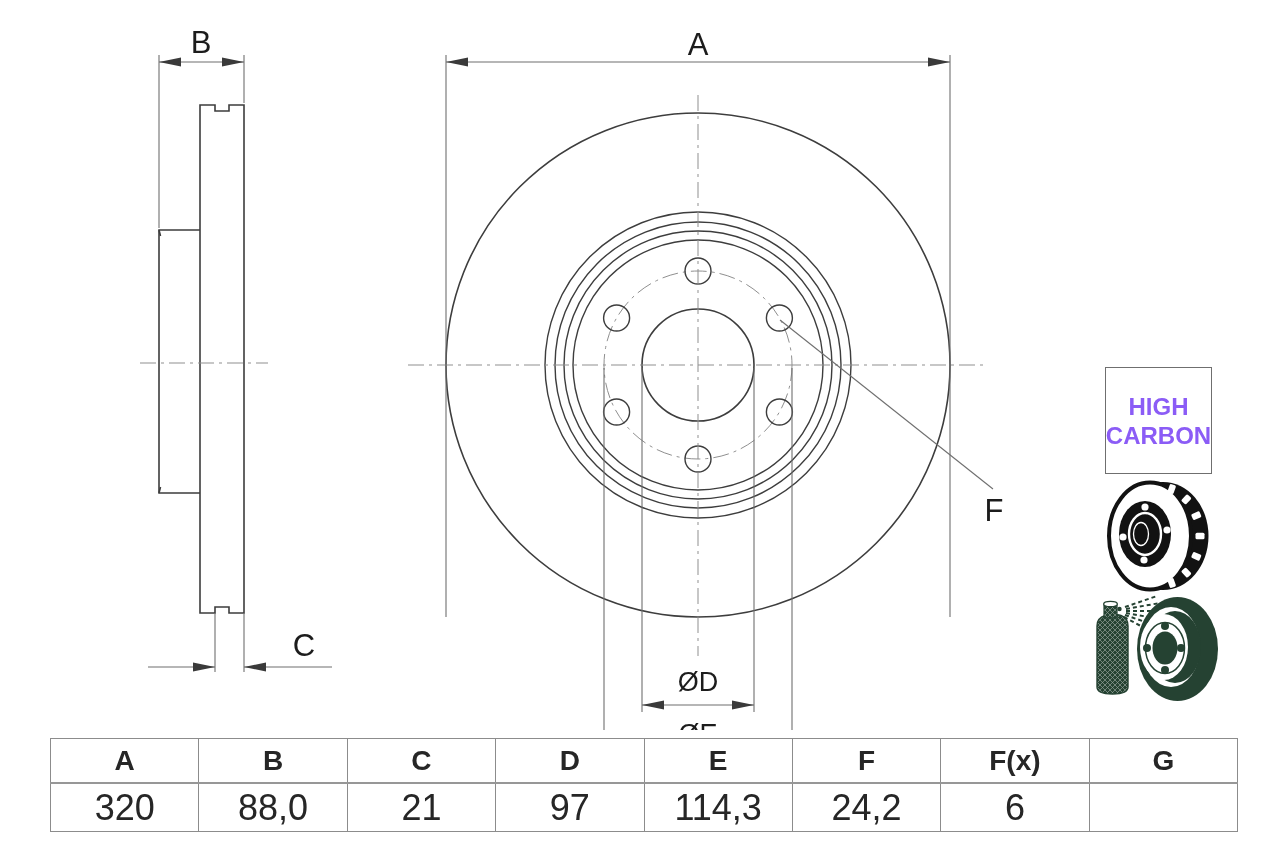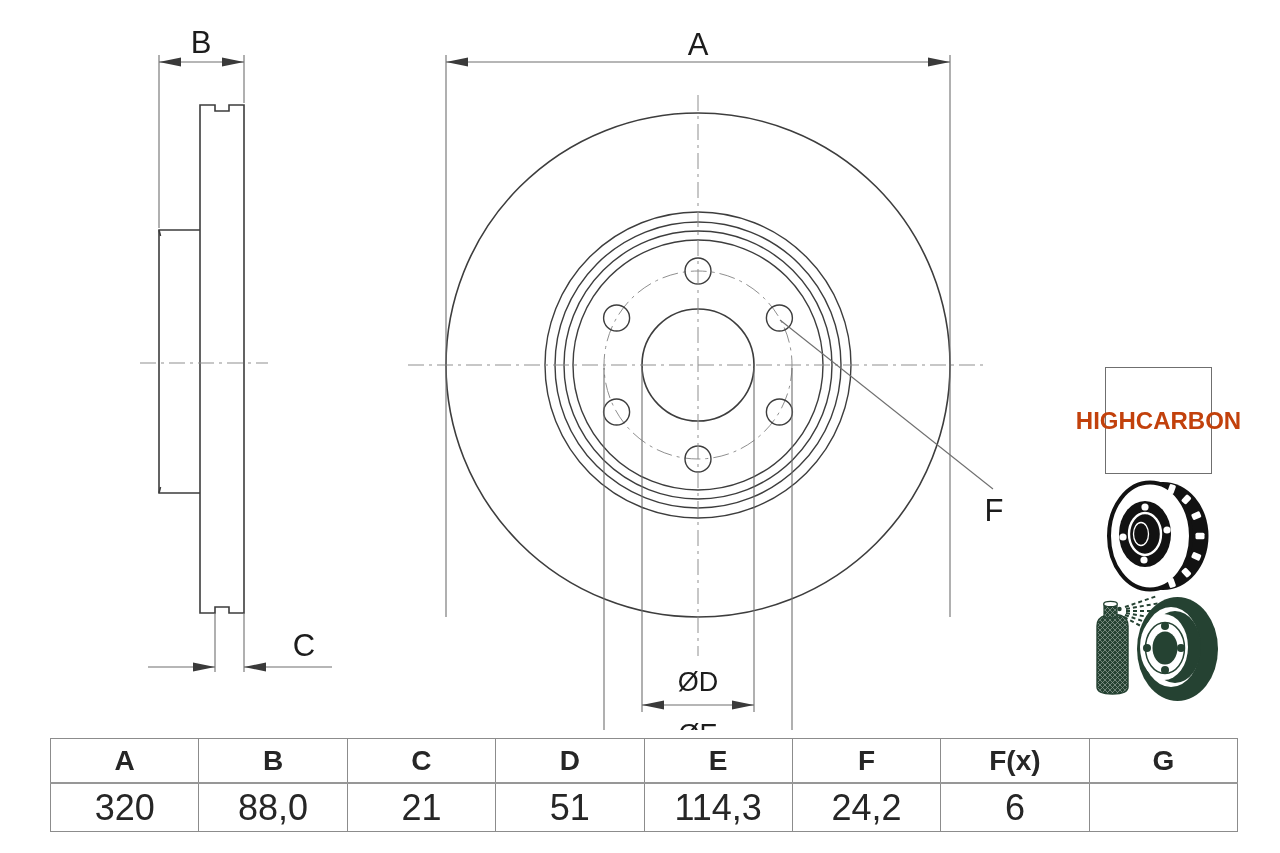--- a/index.html
+++ b/index.html
@@ -17,22 +17,22 @@
   .ah  { fill:#3a3a3a; stroke:none; }
   text.lbl  { font-size:31px; font-weight:500; fill:#1c1c1c; text-anchor:middle;
               font-family:"Liberation Sans", sans-serif; }
   text.lbl2 { font-size:27px; font-weight:500; fill:#1c1c1c; text-anchor:middle;
               font-family:"Liberation Sans", sans-serif; }
 
   
   .badge {
     position:absolute; left:1105px; top:367px; width:107px; height:107px;
     border:1.5px solid #6f6f6f; box-sizing:border-box; background:#fff;
-    display:flex; flex-direction:row; align-items:center; justify-content:center;
-    font-weight:bold; font-size:24px; line-height:29px; color:#c2410c;
+    display:flex; flex-direction:column; align-items:center; justify-content:center;
+    font-weight:bold; font-size:24px; line-height:29px; color:#8b5cf6;
   }
 
   
   table.spec {
     position:absolute; left:50px; top:738px; width:1188px;
     border-collapse:collapse; table-layout:fixed; background:#fff;
     border:1.5px solid #8c8c8c;
   }
   table.spec th, table.spec td {
     border:1px solid #8c8c8c; text-align:center; vertical-align:middle;
@@ -215,21 +215,21 @@
         <th>F</th>
         <th>F(x)</th>
         <th>G</th>
       </tr>
     </thead>
     <tbody>
       <tr>
         <td>320</td>
         <td>88,0</td>
         <td>21</td>
-        <td>51</td>
+        <td>97</td>
         <td>114,3</td>
         <td>24,2</td>
         <td>6</td>
         <td></td>
       </tr>
     </tbody>
   </table>
 
 </div>
 

